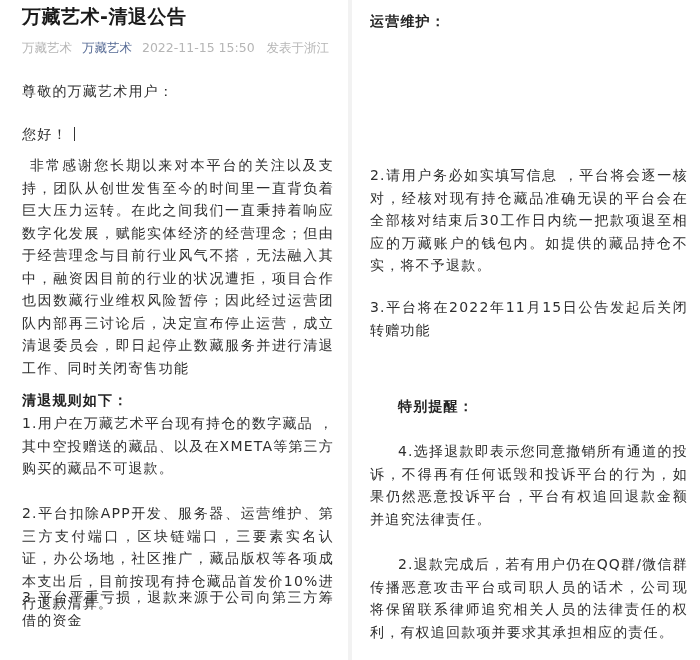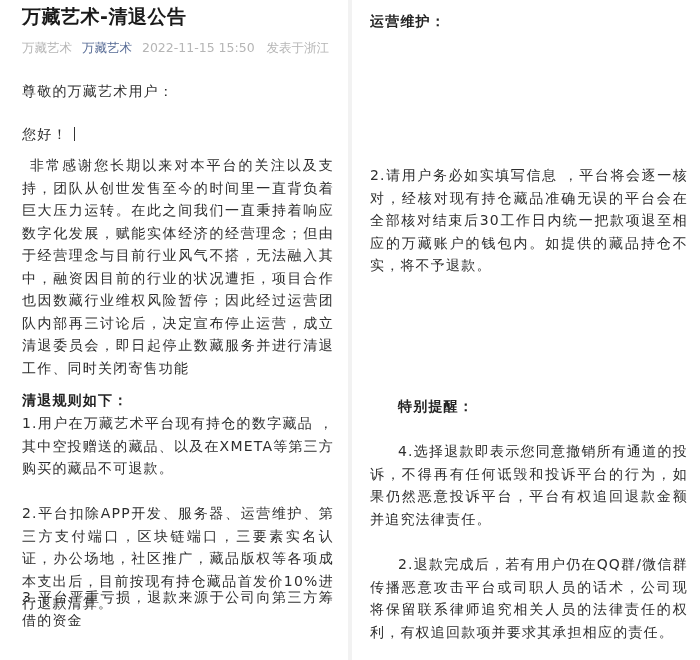--- a/index.html
+++ b/index.html
@@ -48,17 +48,18 @@
   <div class="txt para" style="top:412px;">1.用户在万藏艺术平台现有持仓的数字藏品 ，其中空投赠送的藏品、以及在XMETA等第三方购买的藏品不可退款。</div>
   <div class="txt para" style="top:502px;">2.平台扣除APP开发、服务器、运营维护、第三方支付端口，区块链端口，三要素实名认证，办公场地，社区推广，藏品版权等各项成本支出后，目前按现有持仓藏品首发价10%进行退款清算。</div>
   <div class="txt para" style="top:586px;">3.平台严重亏损，退款来源于公司向第三方筹借的资金</div>
 </div>
 
 <div class="divider"></div>
 
 <div class="panel right">
   <div class="txt abs b" style="left:18px; top:10px;">运营维护：</div>
   <div class="txt rpara" style="top:164px;">2.请用户务必如实填写信息 ，平台将会逐一核对，经核对现有持仓藏品准确无误的平台会在全部核对结束后30工作日内统一把款项退至相应的万藏账户的钱包内。如提供的藏品持仓不实，将不予退款。</div>
+  <div class="txt rpara" style="top:296px;">3.平台将在2022年11月15日公告发起后关闭转赠功能</div>
 
   <div class="txt abs b" style="left:46px; top:395px;">特别提醒：</div>
   <div class="txt rpara" style="top:440px; text-indent:28px;">4.选择退款即表示您同意撤销所有通道的投诉，不得再有任何诋毁和投诉平台的行为，如果仍然恶意投诉平台，平台有权追回退款金额并追究法律责任。</div>
   <div class="txt rpara" style="top:553px; text-indent:28px;">2.退款完成后，若有用户仍在QQ群/微信群传播恶意攻击平台或司职人员的话术，公司现将保留联系律师追究相关人员的法律责任的权利，有权追回款项并要求其承担相应的责任。</div>
 </div>
 
 </body></html>

